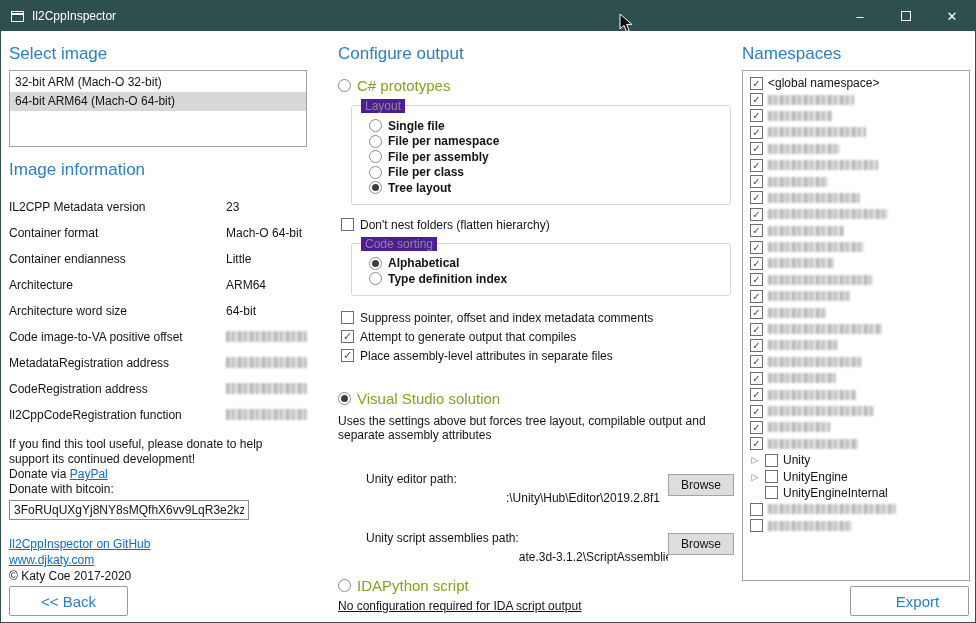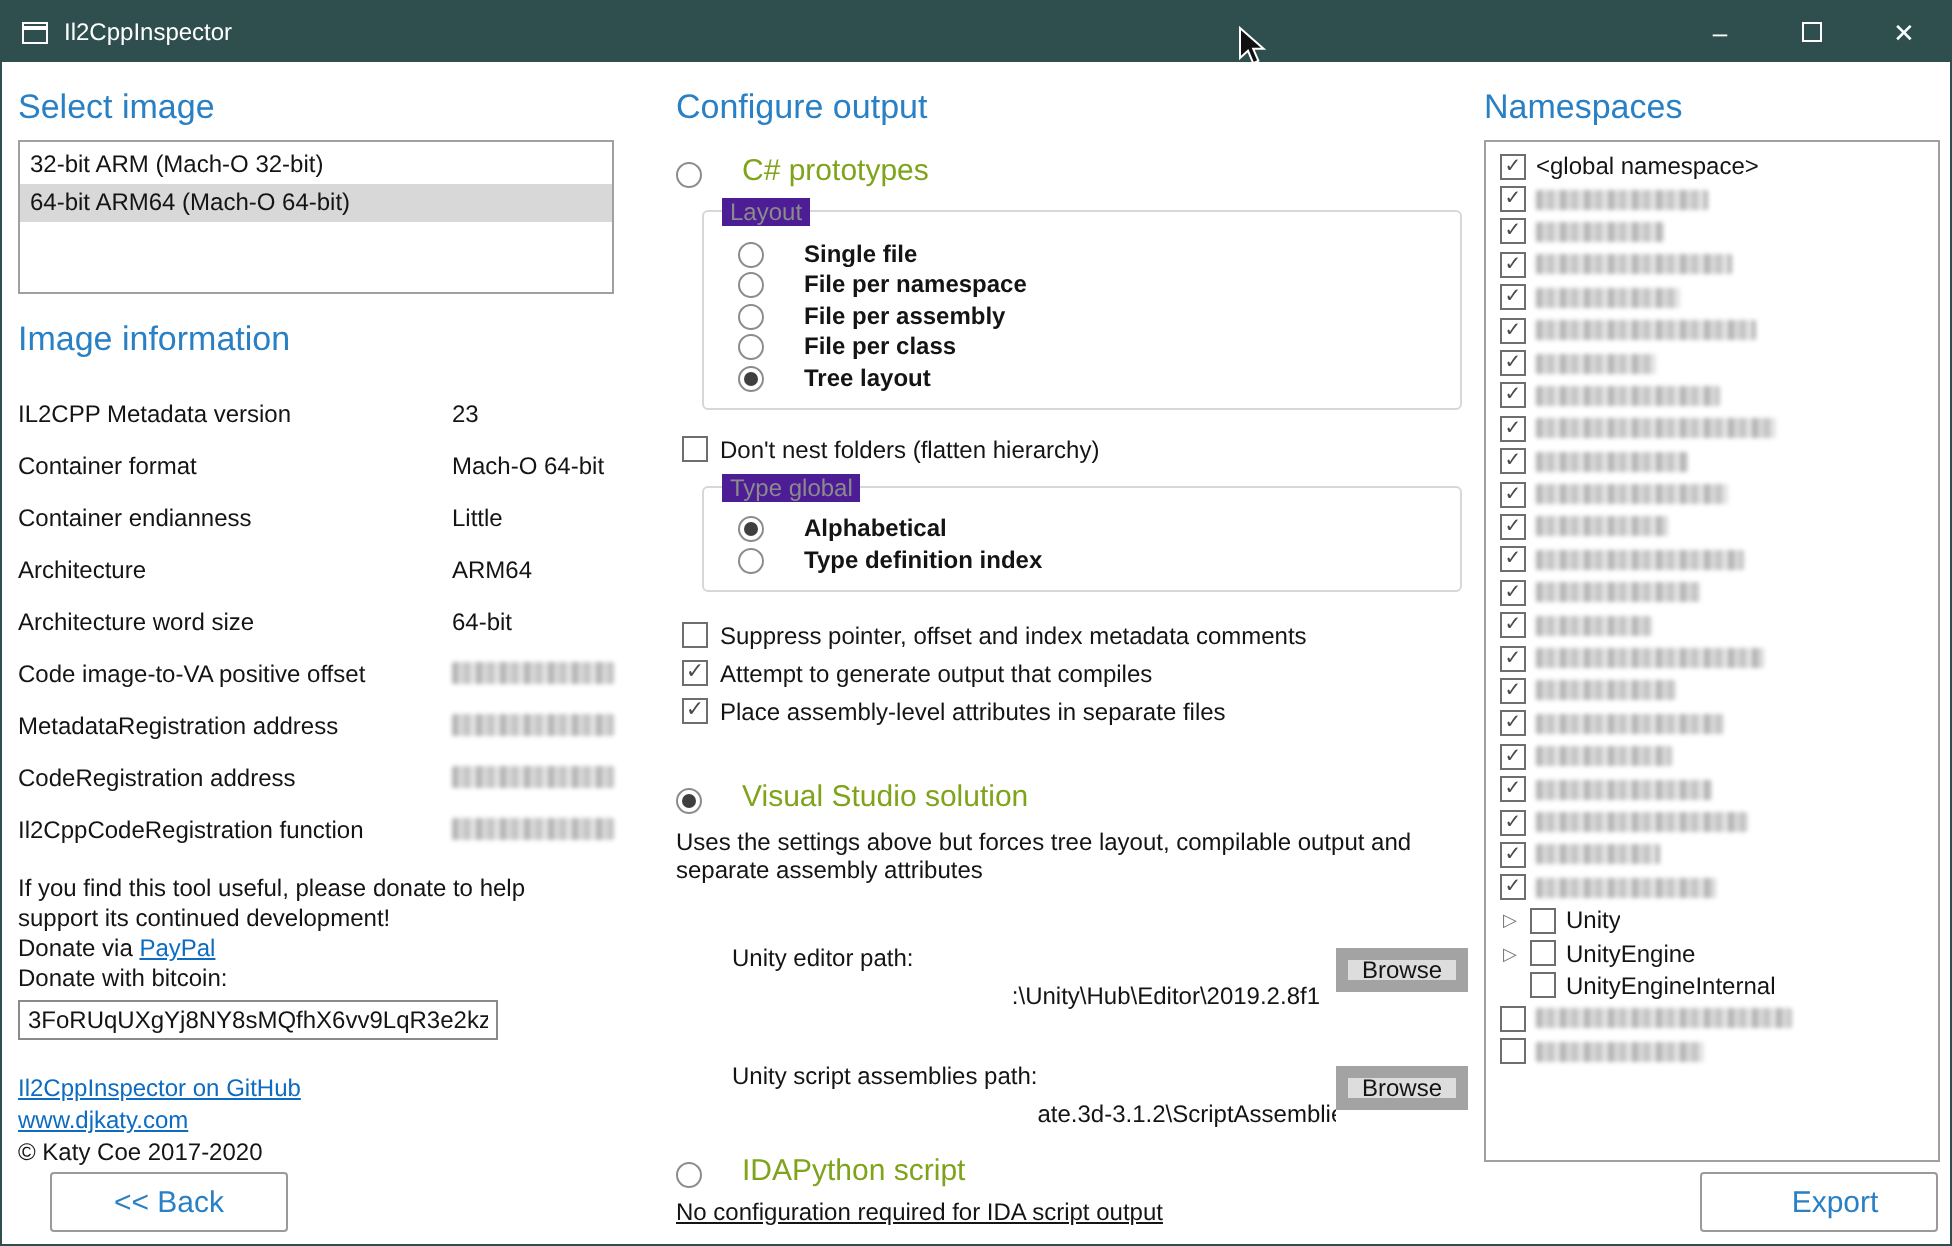--- a/index.html
+++ b/index.html
@@ -67,25 +67,25 @@
   }
   .links-block { margin-top: 16px; }
   .links-block div { line-height: 16px; }
 
   .big-btn {
     position: absolute; width: 119px; height: 30px; top: 585px;
     background: #fff; border: 1px solid #9a9a9a; border-radius: 2px;
     color: #2980c4; font-size: 15px; font-family: "Liberation Sans", sans-serif;
     display: flex; align-items: center; justify-content: center; cursor: default;
   }
-  .back-btn { left: 8px; margin-left: 16px; }
+  .back-btn { left: 8px; }
   .export-btn { left: 849px; padding-left: 16px; }
 
   
-  .radio-row { display: flex; align-items: flex-end; gap: 20px; }
+  .radio-row { display: flex; align-items: center; gap: 6px; }
   .radio {
     width: 13px; height: 13px; flex: none;
     border: 1px solid #8c8c8c; border-radius: 50%; background: #fff;
   }
   .radio-row.selected .radio::after {
     content: ""; display: block; width: 7px; height: 7px; margin: 2px;
     background: #3f3f3f; border-radius: 50%;
   }
   .mode { margin-top: 13px; }
   .mode-label { color: #7fa41c; font-size: 15px; }
@@ -111,21 +111,21 @@
   .check-row.trio { margin-top: 15px; }
   .check-row.trio + .check-row.trio { margin-top: 5px; }
 
   .vs { margin-top: 27px; }
   .vs-desc { margin-top: 7px; width: 392px; line-height: 14px; }
   .path-row { display: flex; align-items: center; margin: 11px 0 0 28px; }
   .path-row + .path-row { margin-top: 7px; }
   .path-value { flex: 1; text-align: right; padding-right: 8px; white-space: nowrap; overflow: hidden; margin-top: 38px; }
   .browse-btn {
     flex: none; width: 66px; height: 22px;
-    background: #ddd; border: 6px solid #a3a3a3;
+    background: #ddd; border: 1px solid #a3a3a3;
     font: 12px "Liberation Sans", sans-serif; color: #141414;
     display: flex; align-items: center; justify-content: center; cursor: default; margin-top: 12px;
   }
   .ida { }
   .ida-desc { margin-top: 5px; text-decoration: underline; }
 
   
   .ns-box {
     border: 1px solid #a0a0a0; margin-top: 6px;
     height: 511px; padding: 4px 2px; overflow: hidden; background: #fff;
@@ -268,21 +268,21 @@
         <span>Tree layout</span>
       </div>
   </div>
 
   <div class="check-row flatten">
     <span class="cb">✓</span>
     <span>Don't nest folders (flatten hierarchy)</span>
   </div>
 
   <div class="groupbox sorting">
-    <span class="gb-title">Type global</span>
+    <span class="gb-title">Code sorting</span>
     <div class="radio-row opt selected">
         <span class="radio"></span>
         <span>Alphabetical</span>
       </div>
       <div class="radio-row opt">
         <span class="radio"></span>
         <span>Type definition index</span>
       </div>
   </div>
 

